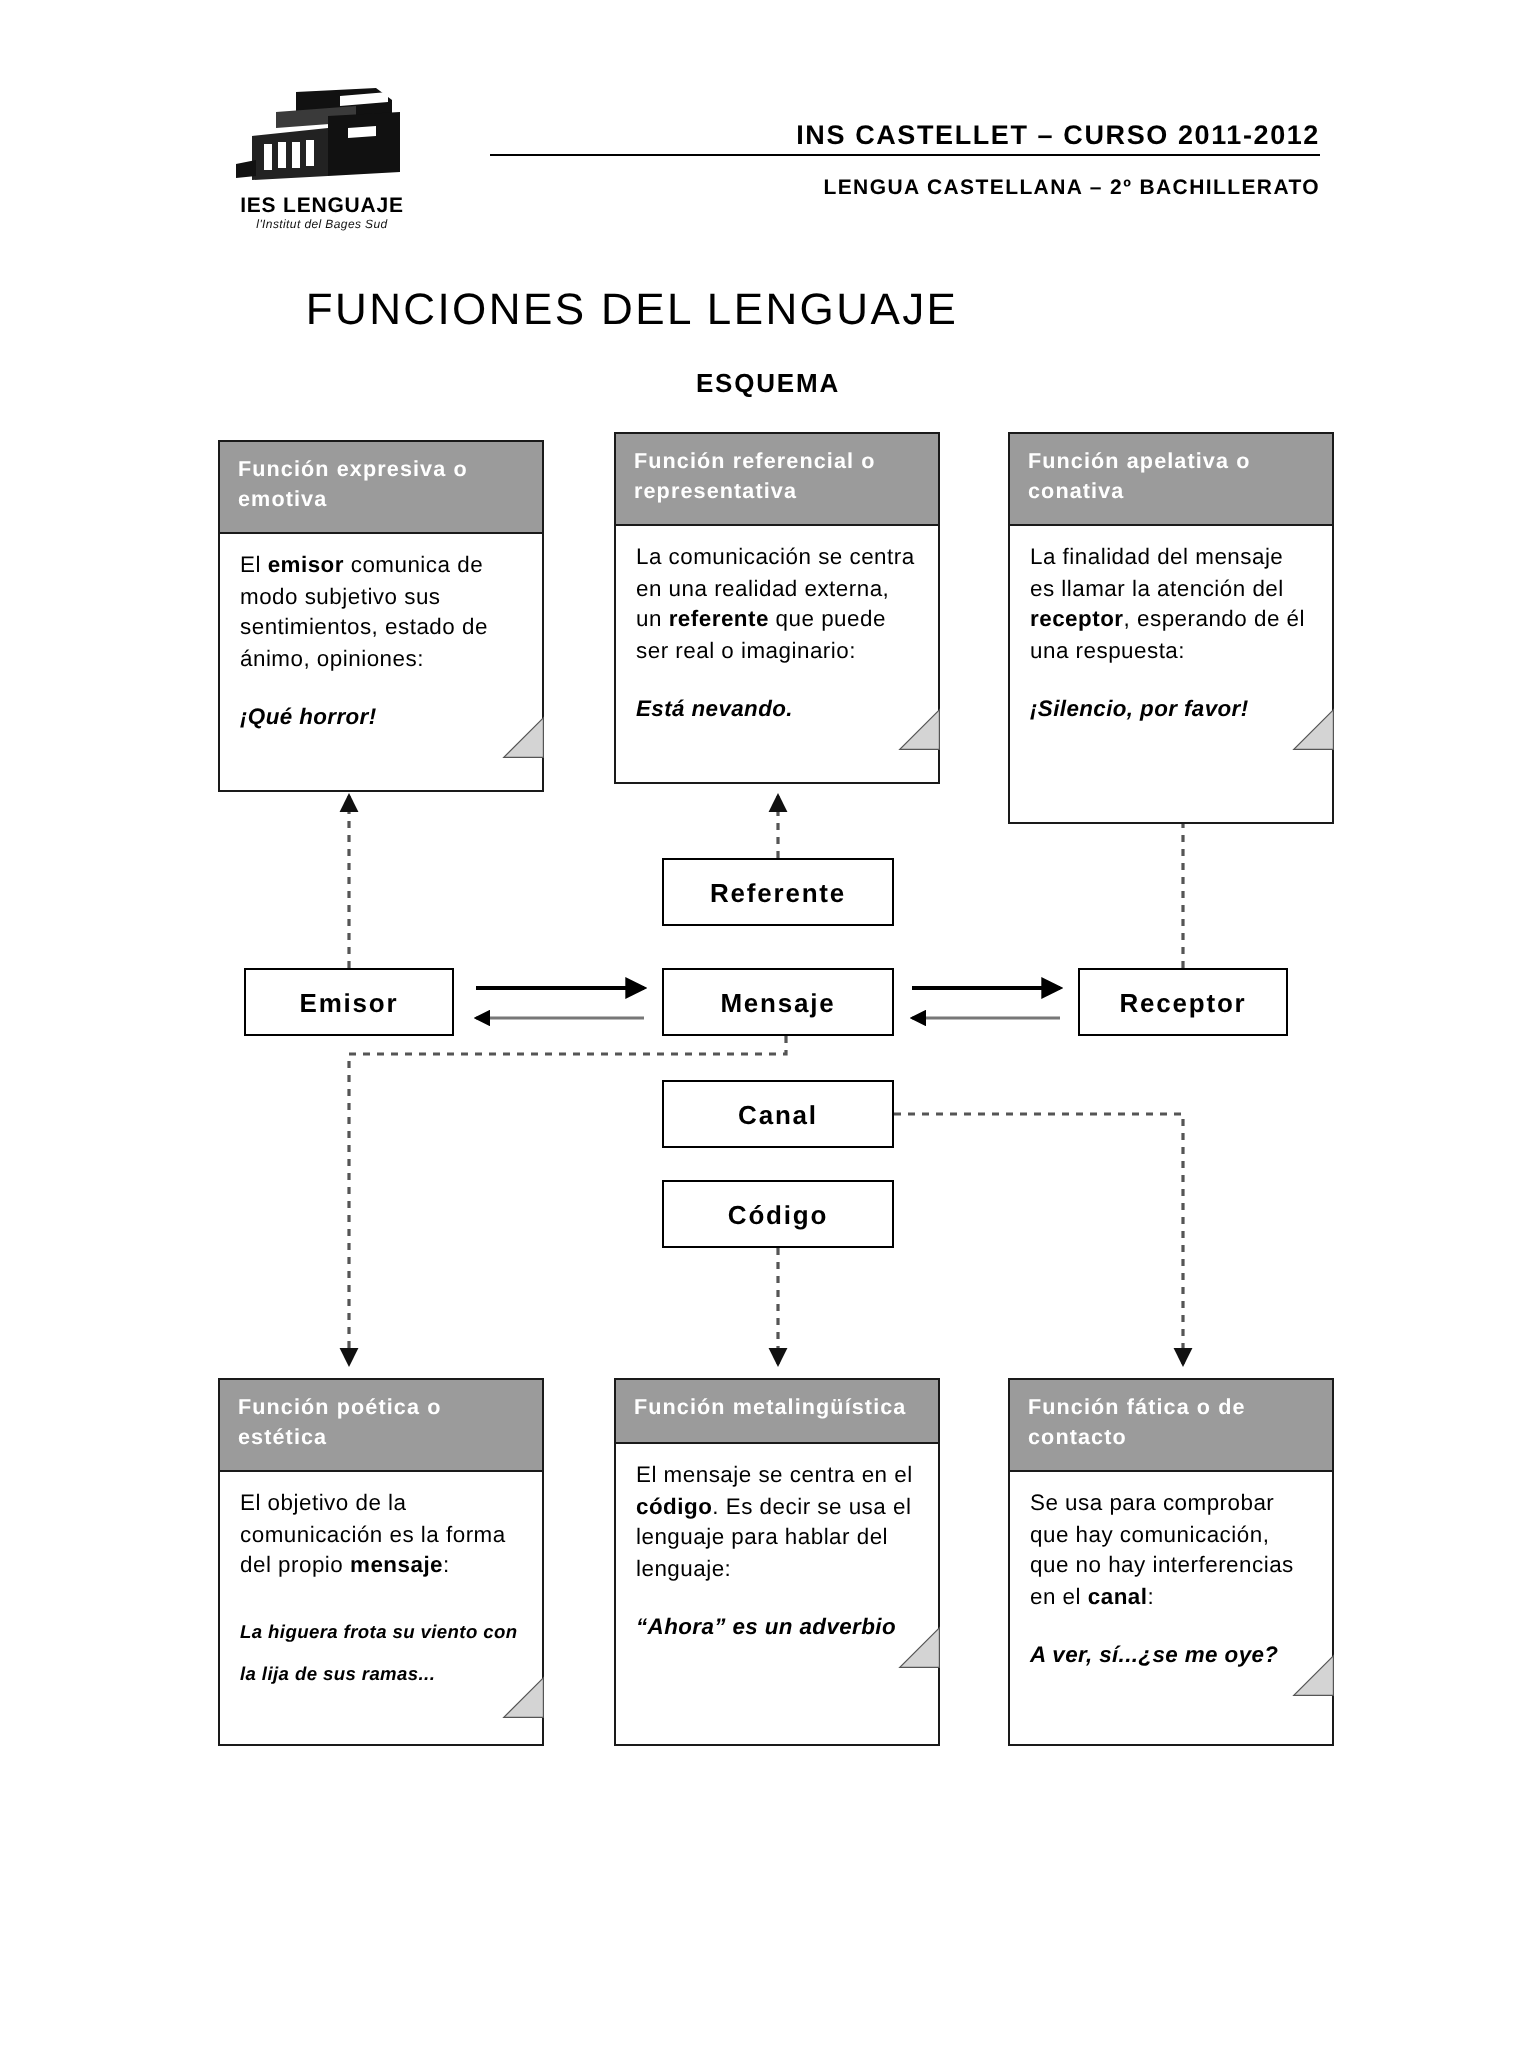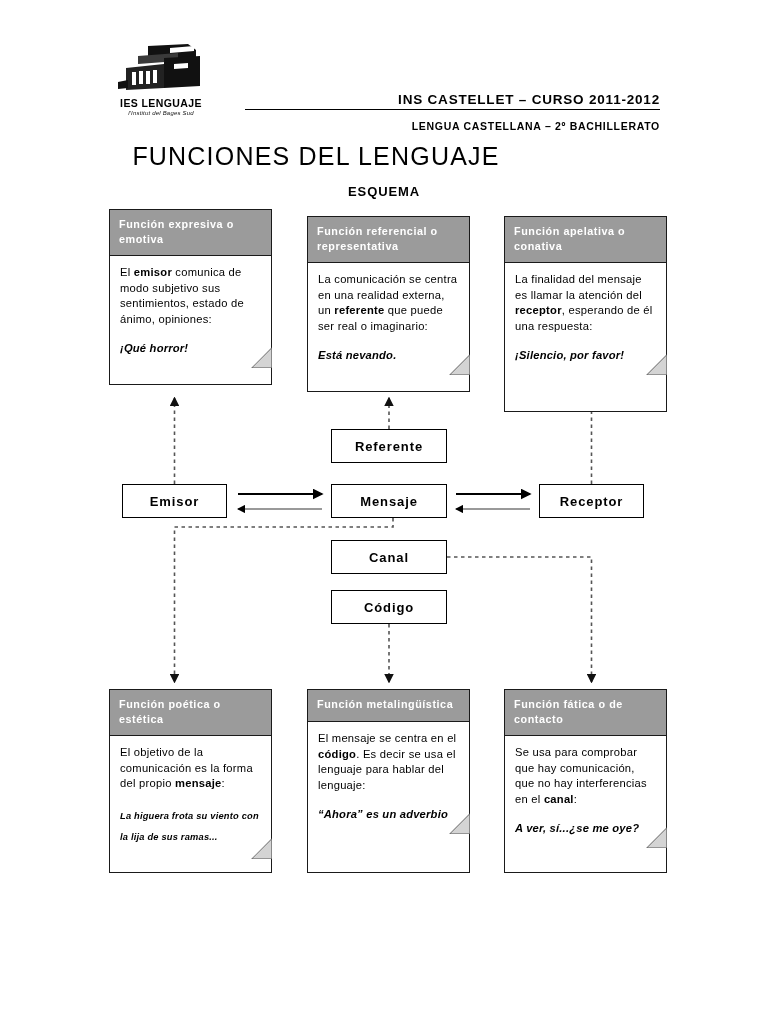--- a/index.html
+++ b/index.html
@@ -47,41 +47,40 @@
     position: absolute;
     left: 245px; top: 60px;
     width: 415px;
     text-align: right;
   }
   #header-line1 {
     font-size: 13.5px;
     font-weight: bold;
     letter-spacing: 0.8px;
     white-space: nowrap;
-    margin-top: 32px;
   }
   #header-rule {
     border-top: 1.3px solid #000;
     margin: 2px 0 2px 0;
   }
   #header-line2 {
     font-size: 10.5px;
     font-weight: bold;
     letter-spacing: 0.7px;
     white-space: nowrap;
     margin-top: 10px;
   }
 
   
   #page-title {
     position: absolute;
     left: 0; top: 142px;
     width: 632px;
     text-align: center;
-    font-size: 25px;
+    font-size: 22px;
     letter-spacing: 1.2px;
     font-weight: 400;
   }
   #page-subtitle {
     position: absolute;
     left: 0; top: 184px;
     width: 768px;
     text-align: center;
     font-size: 13px;
     letter-spacing: 0.9px;
@@ -217,21 +216,21 @@
   <path d="M 456 494 L 530 494" fill="none" stroke="#000000" stroke-width="2" marker-end="url(#ahs)"></path>
   <path d="M 530 509 L 456 509" fill="none" stroke="#777777" stroke-width="1.5" marker-end="url(#ahs)"></path>
 
   <path d="M 393 518 L 393 527 L 174.5 527 L 174.5 682" fill="none" stroke="#555555" stroke-width="1.6" stroke-dasharray="3.5,3.5" marker-end="url(#ah)"></path>
 
   <path d="M 389 624 L 389 682" fill="none" stroke="#555555" stroke-width="1.6" stroke-dasharray="3.5,3.5" marker-end="url(#ah)"></path>
 
   <path d="M 447 557 L 591.5 557 L 591.5 682" fill="none" stroke="#555555" stroke-width="1.6" stroke-dasharray="3.5,3.5" marker-end="url(#ah)"></path>
 </svg>
 
-<div class="fn-card" style="left:109px; top:209px; height:176px;">
+<div class="fn-card" style="left:109px; top:220px; height:176px;">
   <div class="fn-head">Función expresiva o emotiva</div>
   <div class="fn-body">
     <span>El </span><b>emisor</b><span> comunica de modo subjetivo sus sentimientos, estado de ánimo, opiniones:</span>
     <div class="fn-example">¡Qué horror!</div>
     <div class="fold">
       <svg width="22" height="22" viewBox="0 0 22 22">
           <path d="M22 2 L2 22 L22 22 Z" fill="#ffffff" stroke="#555" stroke-width="1.2"></path>
           <path d="M22 2 L22 22 L2 22" fill="#d4d4d4" stroke="#555" stroke-width="1.2"></path>
         </svg>
     </div>

